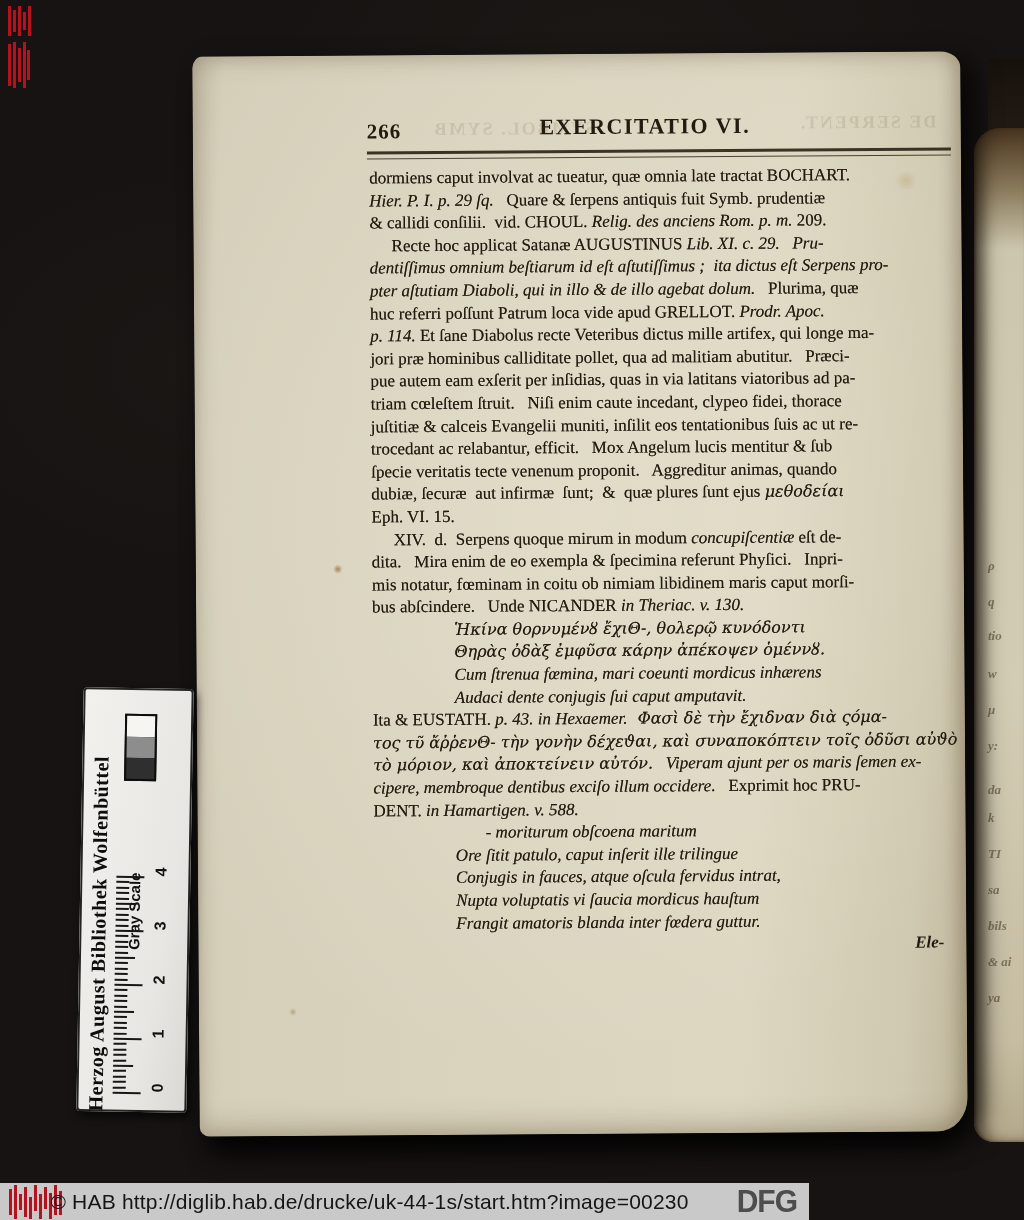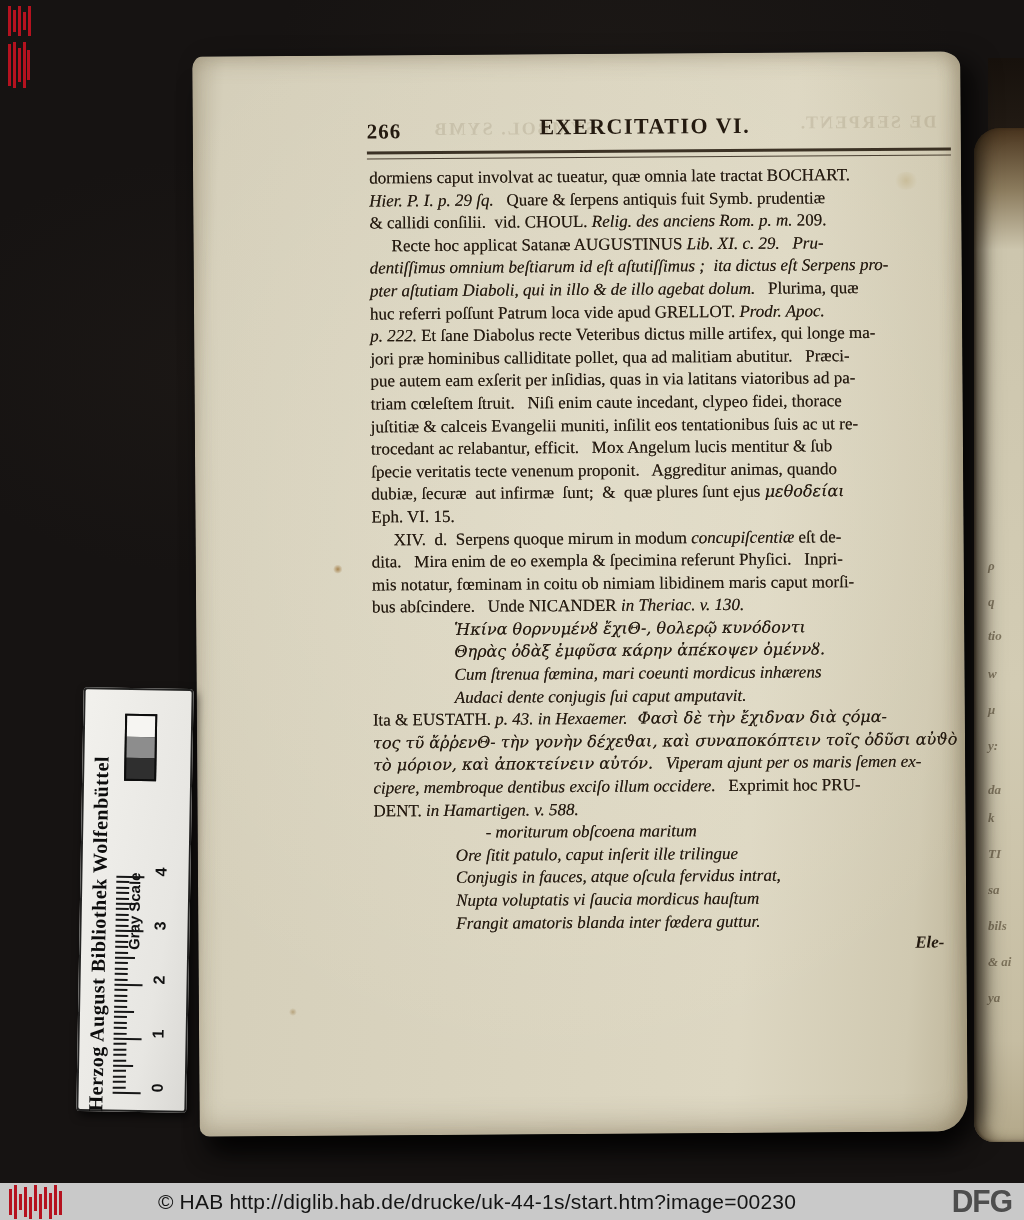--- a/index.html
+++ b/index.html
@@ -70,21 +70,21 @@
   #gs-patches div{width:100%;height:21px;}
   #gs-label{position:absolute;left:46px;top:102px;height:160px;font-family:"Liberation Sans",sans-serif;
     font-weight:bold;font-size:15px;color:#111;display:flex;align-items:center;}
   #ruler{position:absolute;left:36px;top:188px;width:70px;height:222px;}
   .tick{position:absolute;left:0;height:2px;background:#171717;}
   .tick-label{position:absolute;left:36px;font-family:"Liberation Sans",sans-serif;font-weight:bold;font-size:16px;color:#111;}
   
   .reg-mark{position:absolute;}
   
   #footer-bar{
-    position:absolute;left:0;bottom:0;width:1024px;height:37px;background:var(--footer-bar);
+    position:absolute;left:0;bottom:0;width:809px;height:37px;background:var(--footer-bar);
     font-family:"Liberation Sans",sans-serif;
     margin-top:38px;
   }
   #hab-logo{position:absolute;left:8px;top:2px;}
   #copyright-url{position:absolute;left:0;right:70px;top:0;height:37px;display:flex;align-items:center;justify-content:center;
     font-size:21px;color:#151515;letter-spacing:.2px;}
   #dfg-logo{position:absolute;right:12px;top:1px;font-size:30px;font-weight:bold;color:#4d4d4d;letter-spacing:-1px;
     font-family:"Liberation Sans",sans-serif;transform:scaleY(1.05);}
 </style>
 </head>
@@ -146,21 +146,21 @@
         <div>
           <div class="tline" style="padding-left: 0px;"><span class="seg-r">dormiens caput involvat ac tueatur, quæ omnia late tractat BOCHART.</span></div>
           <div class="tline" style="padding-left: 0px;"><span class="seg-i">Hier. P. I. p. 29 ſq.</span><span class="seg-r">   Quare &amp; ſerpens antiquis fuit Symb. prudentiæ</span></div>
           <div class="tline" style="padding-left: 0px;"><span class="seg-r">&amp; callidi conſilii.  vid. CHOUL. </span><span class="seg-i">Relig. des anciens Rom. p. m.</span><span class="seg-r"> 209.</span></div>
         </div>
         <div>
           <div class="tline" style="padding-left: 22px;"><span class="seg-r">Recte hoc applicat Satanæ AUGUSTINUS </span><span class="seg-i">Lib. XI. c. 29.</span><span class="seg-i">   Pru-</span></div>
           <div class="tline" style="padding-left: 0px;"><span class="seg-i">dentiſſimus omnium beſtiarum id eſt aſtutiſſimus ;  ita dictus eſt Serpens pro-</span></div>
           <div class="tline" style="padding-left: 0px;"><span class="seg-i">pter aſtutiam Diaboli, qui in illo &amp; de illo agebat dolum.</span><span class="seg-r">   Plurima, quæ</span></div>
           <div class="tline" style="padding-left: 0px;"><span class="seg-r">huc referri poſſunt Patrum loca vide apud GRELLOT. </span><span class="seg-i">Prodr. Apoc.</span></div>
-          <div class="tline" style="padding-left: 0px;"><span class="seg-i">p. 222.</span><span class="seg-r"> Et ſane Diabolus recte Veteribus dictus mille artifex, qui longe ma-</span></div>
+          <div class="tline" style="padding-left: 0px;"><span class="seg-i">p. 114.</span><span class="seg-r"> Et ſane Diabolus recte Veteribus dictus mille artifex, qui longe ma-</span></div>
           <div class="tline" style="padding-left: 0px;"><span class="seg-r">jori præ hominibus calliditate pollet, qua ad malitiam abutitur.   Præci-</span></div>
           <div class="tline" style="padding-left: 0px;"><span class="seg-r">pue autem eam exſerit per inſidias, quas in via latitans viatoribus ad pa-</span></div>
           <div class="tline" style="padding-left: 0px;"><span class="seg-r">triam cœleſtem ſtruit.   Niſi enim caute incedant, clypeo fidei, thorace</span></div>
           <div class="tline" style="padding-left: 0px;"><span class="seg-r">juſtitiæ &amp; calceis Evangelii muniti, inſilit eos tentationibus ſuis ac ut re-</span></div>
           <div class="tline" style="padding-left: 0px;"><span class="seg-r">trocedant ac relabantur, efficit.   Mox Angelum lucis mentitur &amp; ſub</span></div>
           <div class="tline" style="padding-left: 0px;"><span class="seg-r">ſpecie veritatis tecte venenum proponit.   Aggreditur animas, quando</span></div>
           <div class="tline" style="padding-left: 0px;"><span class="seg-r">dubiæ, ſecuræ  aut infirmæ  ſunt;  &amp;  quæ plures ſunt ejus </span><span class="seg-g">μεθοδείαι</span></div>
           <div class="tline" style="padding-left: 0px;"><span class="seg-r">Eph. VI. 15.</span></div>
         </div>
         <div>

